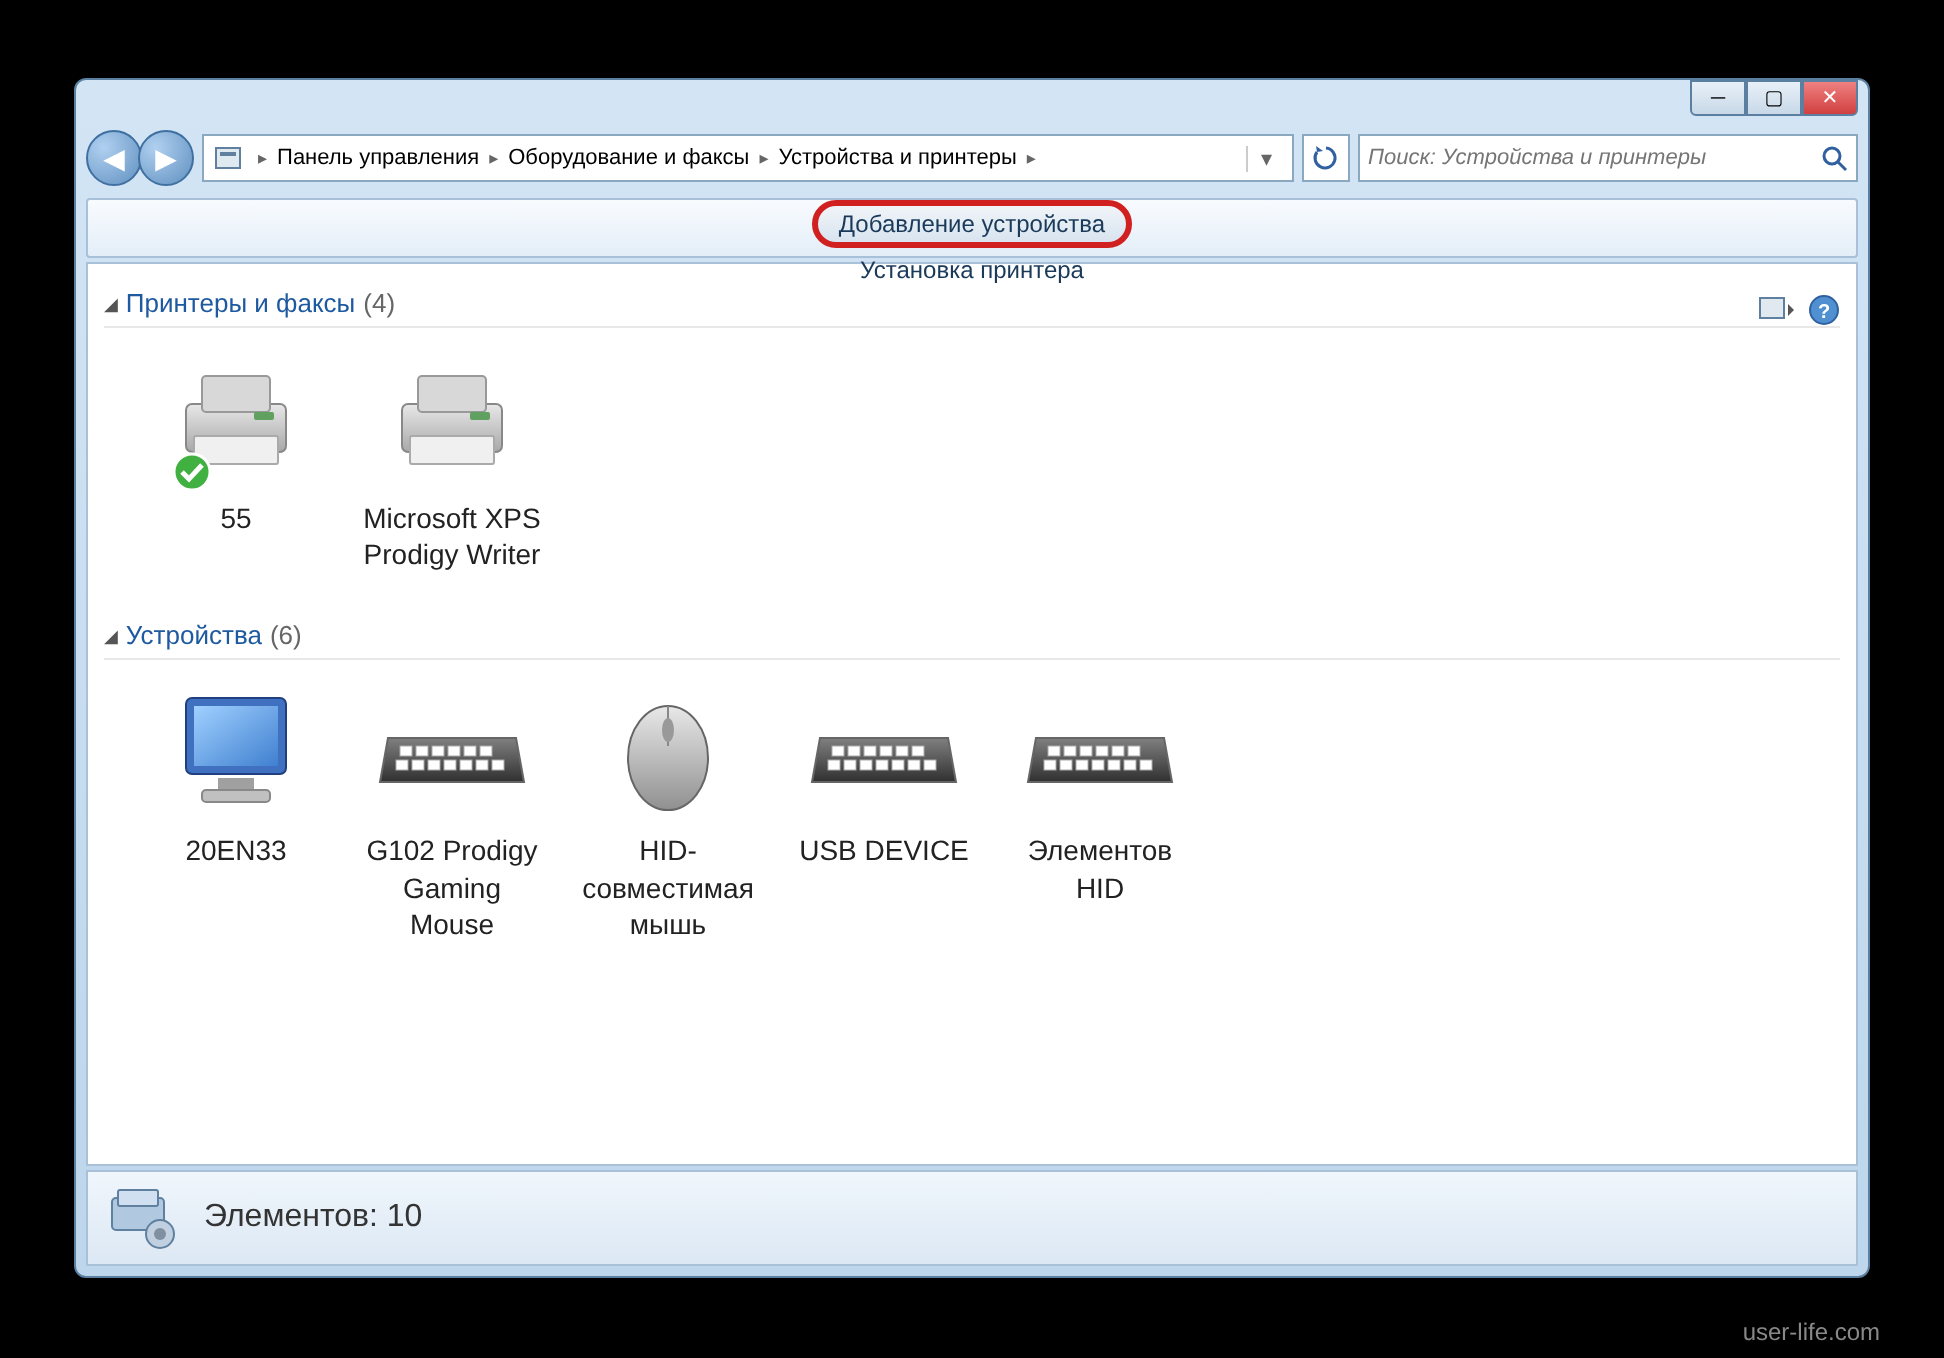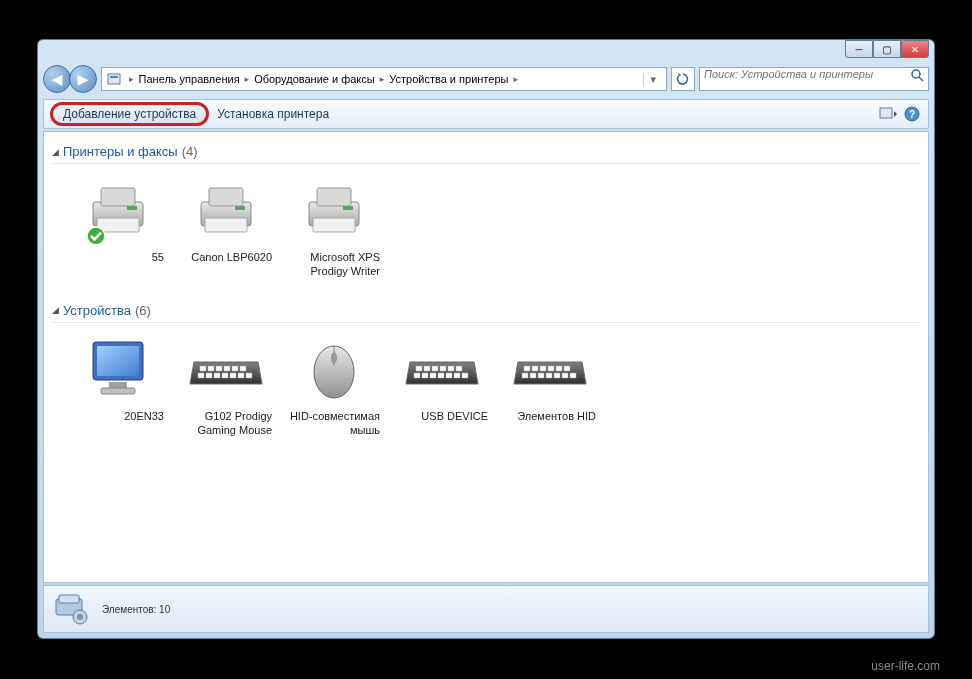--- a/index.html
+++ b/index.html
@@ -11,37 +11,37 @@
 .ctrl-close { background: linear-gradient(to bottom, #f08080, #d04040); border-radius: 0 0 3px 0; color: #fff; }
 .nav-row { display: flex; align-items: center; gap: 4px; margin-top: 18px; height: 32px; }
 .nav-btns { display: flex; }
 .nav-circle { width: 28px; height: 28px; border-radius: 50%; background: radial-gradient(circle at 30% 30%, #b0d0f0, #6090c0); border: 1px solid #4070a0; display: flex; align-items: center; justify-content: center; cursor: pointer; color: #fff; font-size: 14px; }
 .addr-bar { flex: 1; background: #fff; border: 1px solid #8aa8c0; height: 24px; display: flex; align-items: center; padding: 0 4px; font-size: 11px; }
 .addr-icon { width: 16px; height: 16px; margin-right: 4px; display: inline-flex; align-items: center; justify-content: center; }
 .crumb { padding: 0 2px; cursor: pointer; }
 .crumb-sep { padding: 0 3px; color: #666; font-size: 9px; }
 .addr-drop { padding: 0 6px; color: #666; cursor: pointer; border-left: 1px solid #ccc; }
 .refresh-btn { width: 24px; height: 24px; background: #fff; border: 1px solid #8aa8c0; display: flex; align-items: center; justify-content: center; cursor: pointer; color: #3060a0; }
-.search-box { width: 230px; height: 24px; background: #fff; border: 1px solid #8aa8c0; display: flex; align-items: flex-start; padding: 0 4px; }
+.search-box { width: 250px; height: 24px; background: #fff; border: 1px solid #8aa8c0; display: flex; align-items: center; padding: 0 4px; }
 .search-input { flex: 1; border: none; outline: none; font-size: 11px; font-style: italic; color: #888; background: transparent; }
 .search-icon { color: #3060a0; cursor: pointer; font-size: 12px; }
-.toolbar { background: linear-gradient(to bottom, #f8fbfe, #e4eef8); border: 1px solid #a8c0d8; border-radius: 2px; height: 30px; margin-top: 4px; display: flex; align-items: center; padding: 0 6px; font-size: 12px; position: relative; }
+.toolbar { background: linear-gradient(to bottom, #f8fbfe, #e4eef8); border: 1px solid #a8c0d8; border-radius: 2px; height: 30px; margin-top: 4px; display: flex; align-items: center; padding: 0 6px; font-size: 12px; position: relative; flex-direction: column; }
 .tb-item { padding: 4px 8px; cursor: pointer; color: #1a3a5a; }
 .tb-highlight { border: 3px solid #d02020; border-radius: 12px; padding: 2px 10px; background: linear-gradient(to bottom, #f0f4f8, #d8e4f0); }
 .tb-right { margin-left: auto; display: flex; gap: 4px; }
 .tb-icon { width: 20px; height: 18px; display: flex; align-items: center; justify-content: center; cursor: pointer; }
 .content { flex: 1; background: #fff; border: 1px solid #a8c0d8; margin-top: 2px; overflow: auto; padding: 8px; }
 .group-header { display: flex; align-items: center; font-size: 13px; color: #1e5aa0; padding: 4px 0; cursor: pointer; border-bottom: 1px solid #e8e8e8; margin-bottom: 6px; }
 .group-tri { font-size: 9px; margin-right: 4px; color: #555; }
 .group-count { color: #666; margin-left: 4px; }
 .items-grid { display: flex; flex-wrap: wrap; gap: 8px; padding-left: 16px; margin-bottom: 16px; }
 .item { width: 100px; text-align: center; cursor: pointer; padding: 4px; }
 .item-icon { width: 80px; height: 72px; margin: 0 auto 4px; position: relative; display: flex; align-items: center; justify-content: center; }
-.item-label { font-size: 11px; color: #222; line-height: 1.3; word-wrap: break-word; text-align: right; }
-.status-bar { background: linear-gradient(to bottom, #f0f6fc, #dce8f4); border: 1px solid #a8c0d8; height: 48px; margin-top: 2px; display: flex; align-items: center; padding: 0 8px; font-size: 10px; color: #333; }
+.item-label { font-size: 14px; color: #222; line-height: 1.3; word-wrap: break-word; }
+.status-bar { background: linear-gradient(to bottom, #f0f6fc, #dce8f4); border: 1px solid #a8c0d8; height: 48px; margin-top: 2px; display: flex; align-items: center; padding: 0 8px; font-size: 16px; color: #333; }
 .status-icon { width: 40px; height: 36px; margin-right: 10px; }
 .badge { position: absolute; bottom: 0; left: 8px; width: 20px; height: 20px; }
 .watermark { position: absolute; bottom: 6px; right: 32px; color: #888; font-size: 12px; font-family: Arial; }
 svg { display: block; }
 </style>
 </head>
 <body>
 
 <div class="window">
   <div class="titlebar-controls">
@@ -130,37 +130,20 @@
               </defs>
             </svg>
             <div class="badge">
               <svg width="20" height="20">
                 <circle cx="10" cy="10" r="9" fill="#40b040" stroke="#fff" stroke-width="1.5"></circle>
                 <path d="M5 10 L8.5 13.5 L15 6.5" fill="none" stroke="#fff" stroke-width="2.5"></path>
               </svg>
             </div>
           </div>
           <div class="item-label">55</div>
-        </div>
-        <div class="item">
-          <div class="item-icon">
-            <svg width="70" height="60">
-              <rect x="10" y="22" width="50" height="24" rx="3" fill="url(#pg1)" stroke="#888"></rect>
-              <rect x="18" y="8" width="34" height="18" rx="2" fill="#d8d8d8" stroke="#999"></rect>
-              <rect x="14" y="38" width="42" height="14" rx="1" fill="#f0f0f0" stroke="#aaa"></rect>
-              <rect x="44" y="26" width="10" height="4" rx="1" fill="#60a060"></rect>
-              <defs>
-                <linearGradient id="pg1" x1="0" y1="0" x2="0" y2="1">
-                  <stop offset="0" stop-color="#e8e8e8"></stop>
-                  <stop offset="1" stop-color="#a8a8a8"></stop>
-                </linearGradient>
-              </defs>
-            </svg>
-          </div>
-          <div class="item-label">Canon LBP6020</div>
         </div>
         <div class="item">
           <div class="item-icon">
             <svg width="70" height="60">
               <rect x="10" y="22" width="50" height="24" rx="3" fill="url(#pg1)" stroke="#888"></rect>
               <rect x="18" y="8" width="34" height="18" rx="2" fill="#d8d8d8" stroke="#999"></rect>
               <rect x="14" y="38" width="42" height="14" rx="1" fill="#f0f0f0" stroke="#aaa"></rect>
               <rect x="44" y="26" width="10" height="4" rx="1" fill="#60a060"></rect>
               <defs>
                 <linearGradient id="pg1" x1="0" y1="0" x2="0" y2="1">

